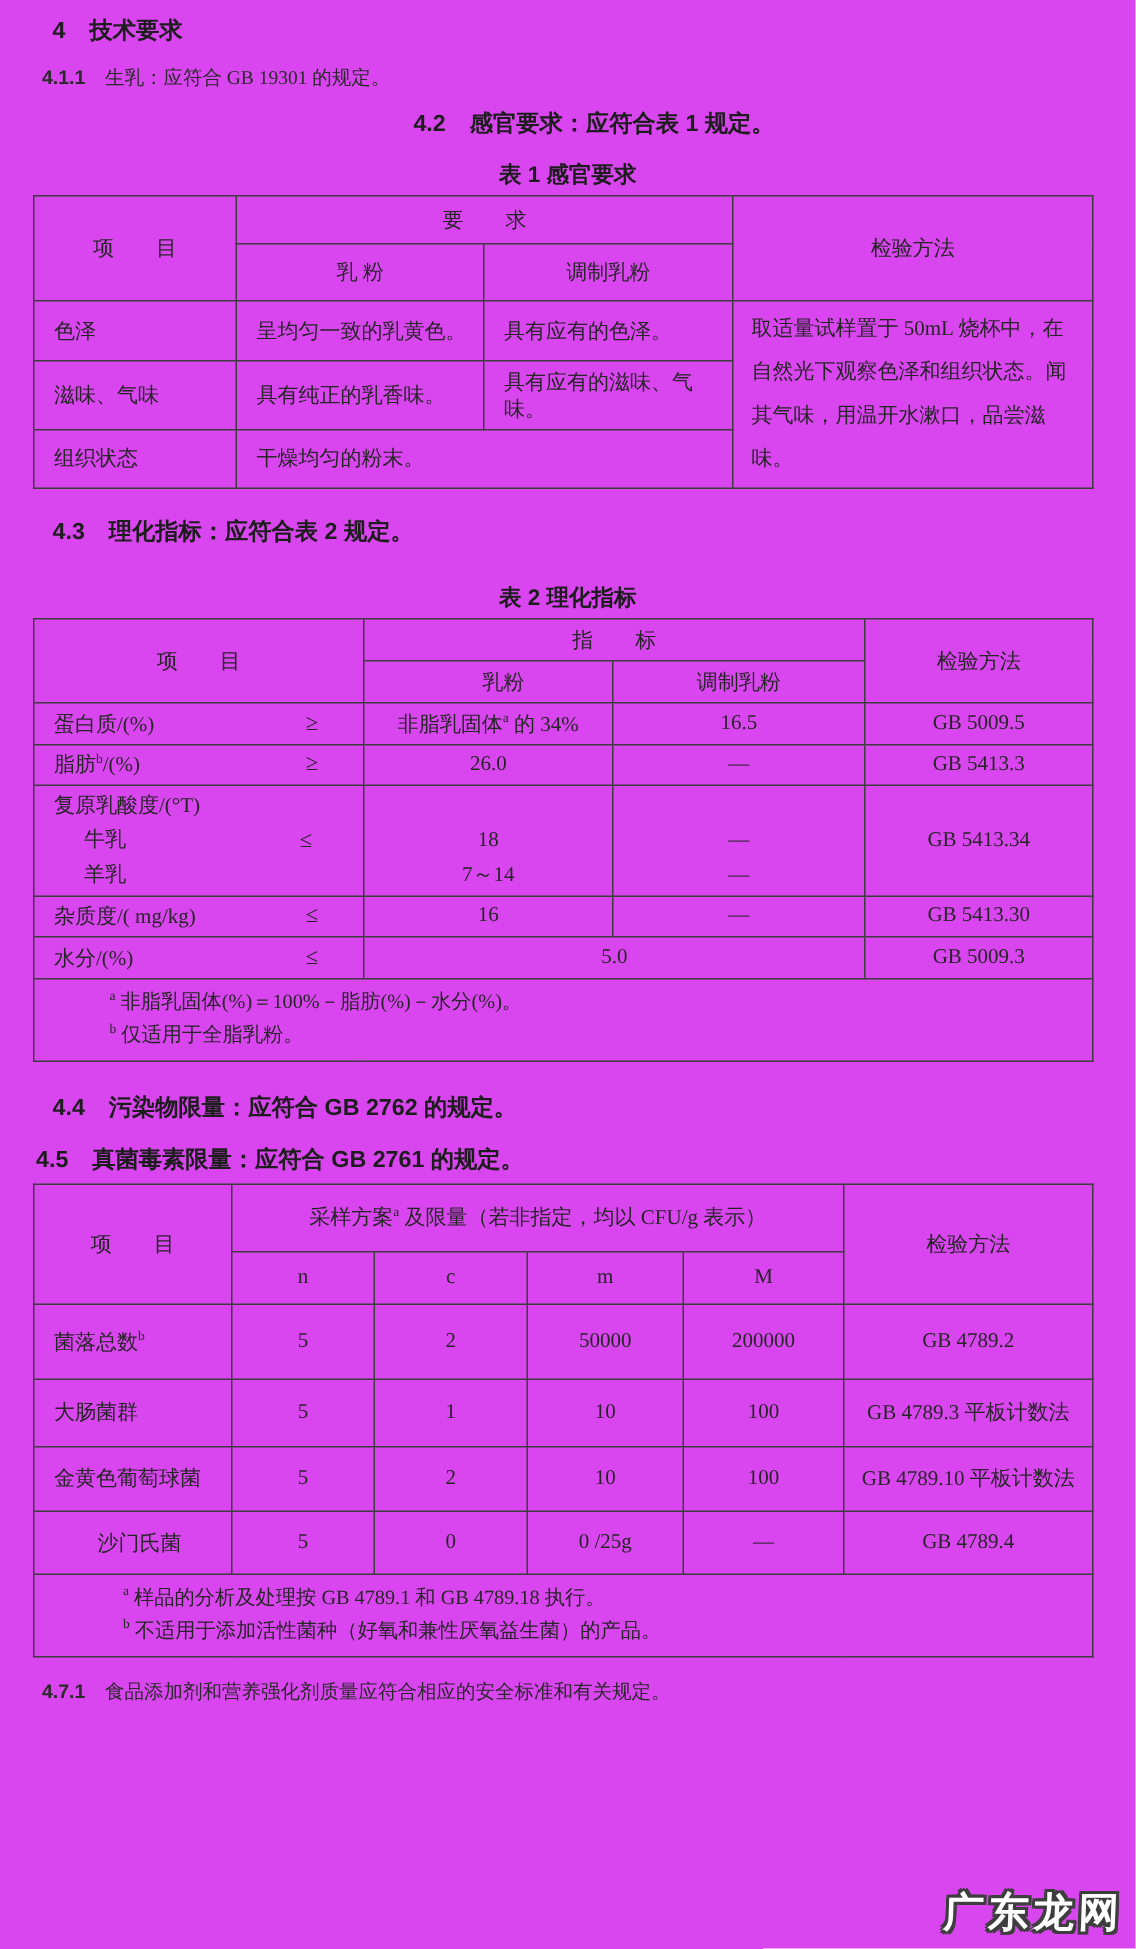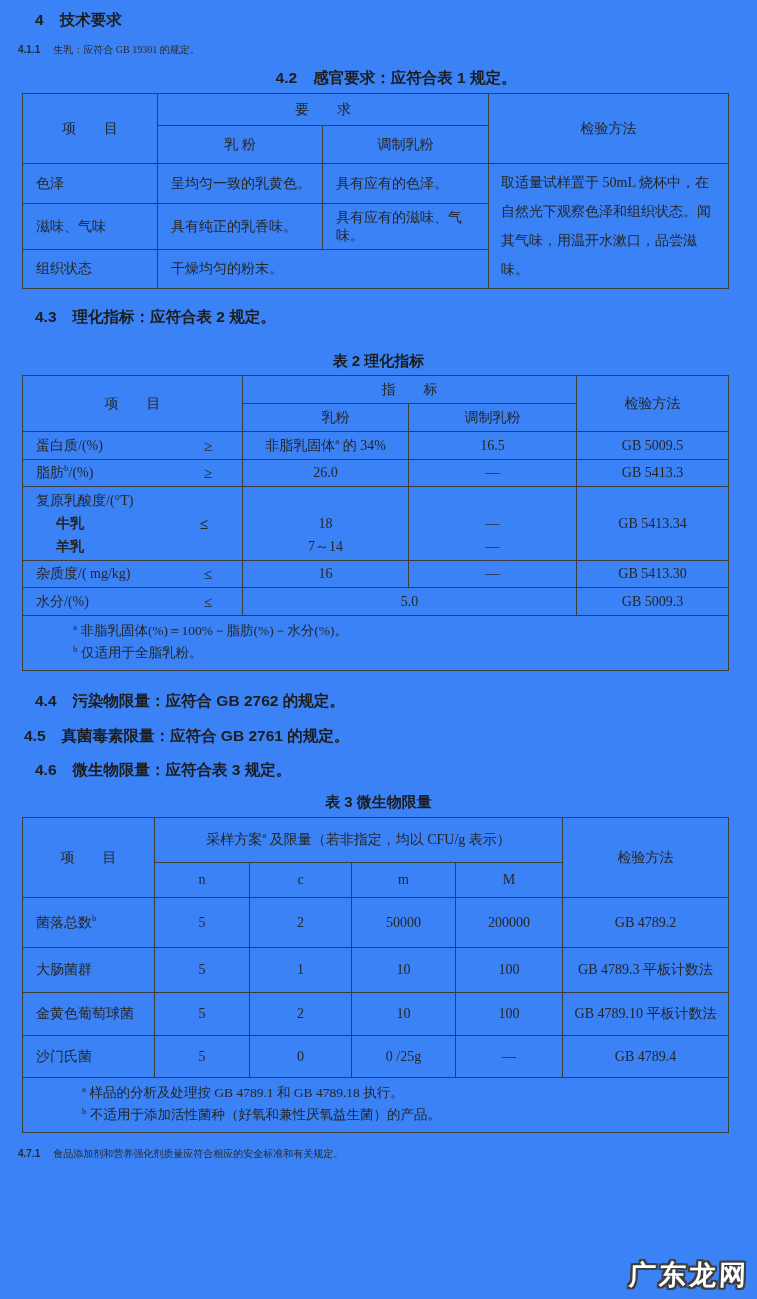--- a/index.html
+++ b/index.html
@@ -1,47 +1,47 @@
 <!DOCTYPE html>
 <html><head>
 <meta charset="utf-8">
 <style>
   * { margin:0; padding:0; box-sizing:border-box; }
   html,body { background:#ffffff; }
   .page {
     position:relative;
     width:757px; height:1299px;
-    background:#3b82f6;
+    background:#d946ef;
     font-family:"Liberation Serif","DejaVu Serif",serif;
     color:#222;
     overflow:hidden;
   }
   
   .sec { margin-left:35px; font-family:"Liberation Sans","DejaVu Sans",sans-serif; font-weight:bold; font-size:15.5px; color:#1d1d1d; }
   .sec .num { margin-right:16px; }
-  .clause { margin-left:18px; font-size:10px; color:#2a2a2a; }
+  .clause { margin-left:28px; font-size:13px; color:#2a2a2a; }
   .clause .num { font-family:"Liberation Sans","DejaVu Sans",sans-serif; font-weight:bold; margin-right:13px; }
   .h-top { padding-top:10px; }
   
   .tbl-title { text-align:center; font-family:"Liberation Sans","DejaVu Sans",sans-serif; font-weight:bold; font-size:15px; color:#1d1d1d; }
   
   table { border-collapse:collapse; table-layout:fixed; margin-left:22px; width:706px; }
   td {
     border:1.5px solid #3d3d3d;
     font-size:14px; color:#262626;
     text-align:center; vertical-align:middle;
     padding:2px 4px;
     overflow:hidden;
   }
   td.left { text-align:left; padding-left:13px; }
   td sup { font-size:9px; vertical-align:super; line-height:0; }
   .op-cell { position:relative; }
   .op { position:absolute; right:30px; top:50%; transform:translateY(-50%); font-size:15px; }
   .line3 { line-height:23px; height:23px; white-space:nowrap; position:relative; }
-  .indent1 { padding-left:20px;font-weight:bold; }
+  .indent1 { padding-left:20px; }
   .method-long { text-align:left; padding:4px 10px 4px 12px; line-height:29px; font-size:14px; }
   .footnote-cell { text-align:left; padding:4px 8px 6px 50px; font-size:13.5px; line-height:22px; border-top:1.5px solid #3d3d3d; }
   
   .watermark {
     position:absolute; right:8px; bottom:6px;
     font-family:"DejaVu Sans",sans-serif; font-weight:bold;
     font-size:27px; letter-spacing:3px; color:#ffffff;
     text-shadow:
       -2px -2px 0 #3e3e3e, 2px -2px 0 #3e3e3e, -2px 2px 0 #3e3e3e, 2px 2px 0 #3e3e3e,
       -2px 0 0 #3e3e3e, 2px 0 0 #3e3e3e, 0 -2px 0 #3e3e3e, 0 2px 0 #3e3e3e;
@@ -59,20 +59,21 @@
 
 
   <div class="clause" style="margin-top:12px;">
     <span class="num">4.1.1</span><span>生乳：应符合 GB 19301 的规定。</span>
   </div>
 
   <div class="sec" style="margin-top:11px;text-align:center;">
     <span class="num">4.2</span><span>感官要求：应符合表 1 规定。</span>
   </div>
 
+  <div class="tbl-title" style="margin-top:14px;">表 1  感官要求</div>
   <table style="margin-top:4px;">
     <colgroup>
         <col style="width:135px">
         <col style="width:165px">
         <col style="width:166px">
         <col style="width:240px">
       </colgroup>
     <tbody>
         <tr>
       <td rowspan="2" style="height:70px;">项　　目</td>
@@ -172,25 +173,21 @@
     </tr>
   </tbody>
     </table>
 
   <div class="sec" style="margin-top:20px;">
     <span class="num">4.4</span><span>污染物限量：应符合 GB 2762 的规定。</span>
   </div>
   <div class="sec" style="margin-top:14px;margin-left:24px;">
     <span class="num">4.5</span><span>真菌毒素限量：应符合 GB 2761 的规定。</span>
   </div>
-  <div class="sec" style="margin-top:13px;">
-    <span class="num">4.6</span><span>微生物限量：应符合表 3 规定。</span>
-  </div>
-
-  <div class="tbl-title" style="margin-top:12px;">表 3  微生物限量</div>
+
   <table style="margin-top:5px;">
     <colgroup>
         <col style="width:132px">
         <col style="width:95px">
         <col style="width:102px">
         <col style="width:104px">
         <col style="width:107px">
         <col style="width:166px">
       </colgroup>
     <tbody>
@@ -223,21 +220,21 @@
     </tr>
     <tr>
       <td class="left" style="height:43px;">金黄色葡萄球菌</td>
       <td>5</td>
       <td>2</td>
       <td>10</td>
       <td>100</td>
       <td>GB 4789.10 平板计数法</td>
     </tr>
     <tr>
-      <td class="left" style="height:42px;">沙门氏菌</td>
+      <td class="left" style="height:42px;text-align:center;">沙门氏菌</td>
       <td>5</td>
       <td>0</td>
       <td>0 /25g</td>
       <td>—</td>
       <td>GB 4789.4</td>
     </tr>
     <tr>
       <td colspan="6" class="footnote-cell" style="padding-left:59px;">
         <div><sup>a</sup> 样品的分析及处理按 GB 4789.1 和 GB 4789.18 执行。</div>
         <div><sup>b</sup> 不适用于添加活性菌种（好氧和兼性厌氧益生菌）的产品。</div>

